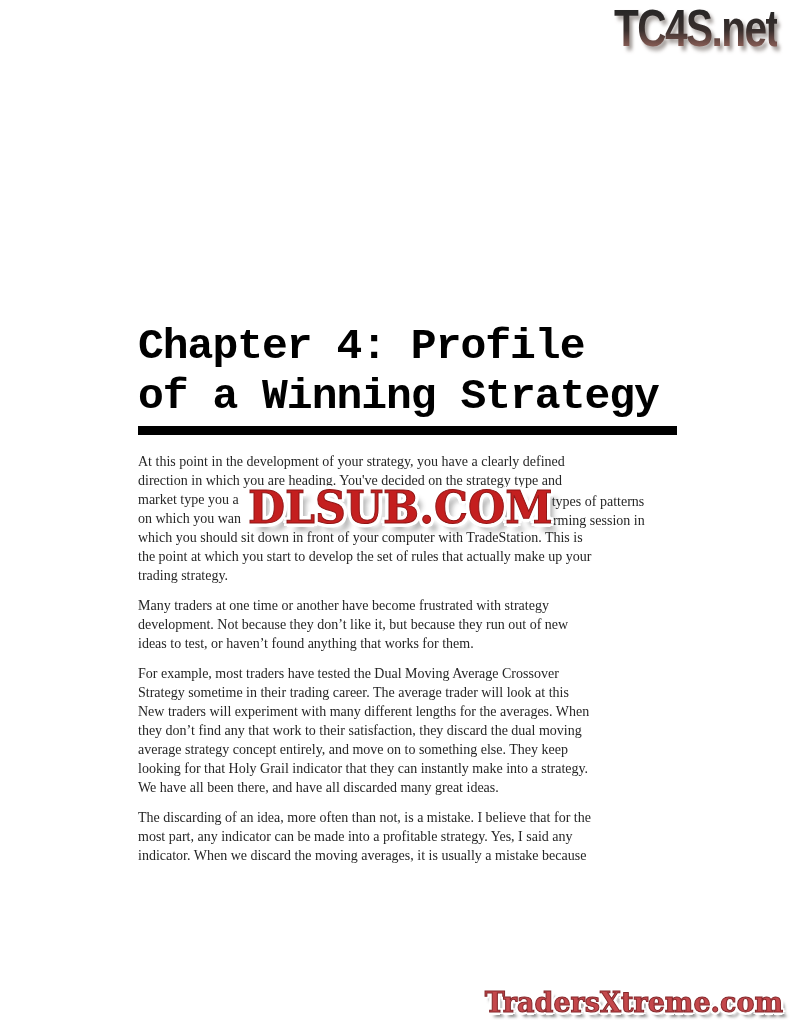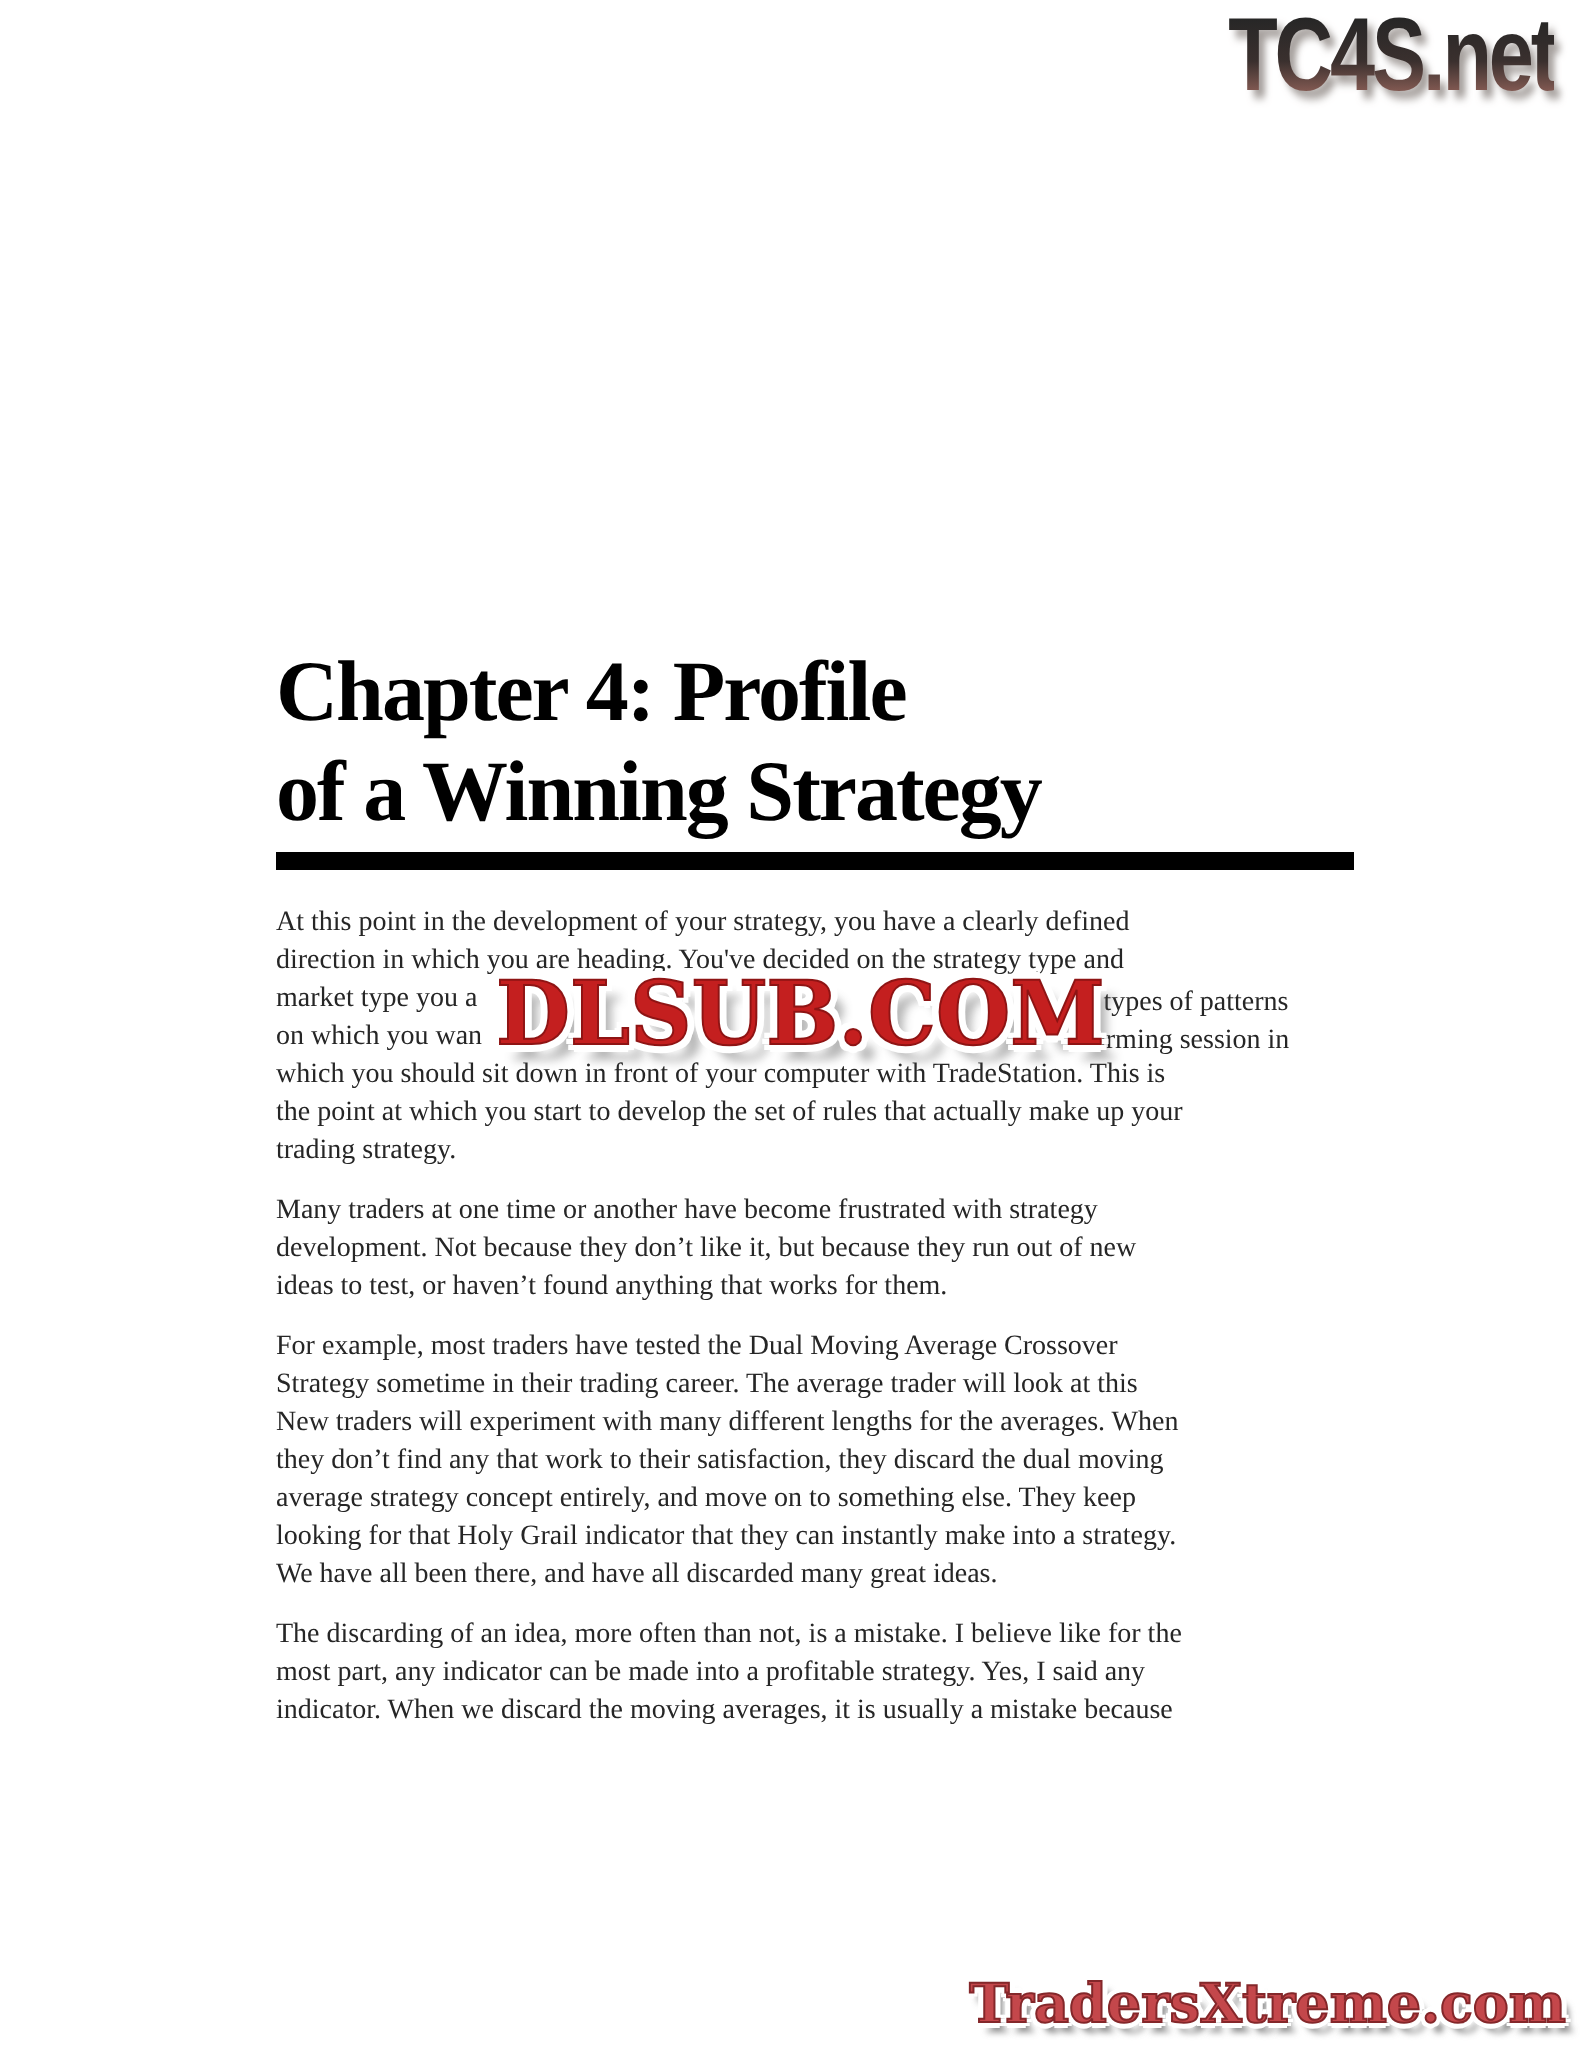--- a/index.html
+++ b/index.html
@@ -16,21 +16,21 @@
     transform:scaleX(0.78); transform-origin:top right;
     background:linear-gradient(180deg,#262626 12%,#3a302e 55%,#96655c 92%);
     -webkit-background-clip:text; background-clip:text; color:transparent;
     filter:drop-shadow(4px 4px 2px rgba(150,143,140,0.85));
   }
 
   
   .content { position:absolute; left:138px; top:322px; width:540px; }
 
   .heading {
-    font-family:Liberation Serif, serif; font-weight:bold;
+    font-family:Liberation Mono, monospace; font-weight:bold;
     font-size:43px; line-height:50px; letter-spacing:-1px; color:#000;
   }
   .rule { width:539px; height:9px; background:#000; margin-top:4px; }
 
   .body-text { margin-top:17px; font-size:14px; line-height:19px; color:#262626; }
   .para { margin:0 0 11px 0; }
   .line { position:relative; height:19px; white-space:nowrap; }
   .frag-right { position:absolute; left:404px; top:2px; }
 
   
@@ -104,21 +104,21 @@
         <div class="line">For example, most traders have tested the Dual Moving Average Crossover</div>
         <div class="line">Strategy sometime in their trading career. The average trader will look at this</div>
         <div class="line">New traders will experiment with many different lengths for the averages. When</div>
         <div class="line">they don’t find any that work to their satisfaction, they discard the dual moving</div>
         <div class="line">average strategy concept entirely, and move on to something else. They keep</div>
         <div class="line">looking for that Holy Grail indicator that they can instantly make into a strategy.</div>
         <div class="line">We have all been there, and have all discarded many great ideas.</div>
       </div>
 
       <div class="para">
-        <div class="line">The discarding of an idea, more often than not, is a mistake. I believe like for the</div>
+        <div class="line">The discarding of an idea, more often than not, is a mistake. I believe that for the</div>
         <div class="line">most part, any indicator can be made into a profitable strategy. Yes, I said any</div>
         <div class="line">indicator. When we discard the moving averages, it is usually a mistake because</div>
       </div>
 
     </div>
   </div>
 
   <div class="watermark">DLSUB.COM</div>
 
   <div class="bottom-logo">TradersXtreme.com</div>

